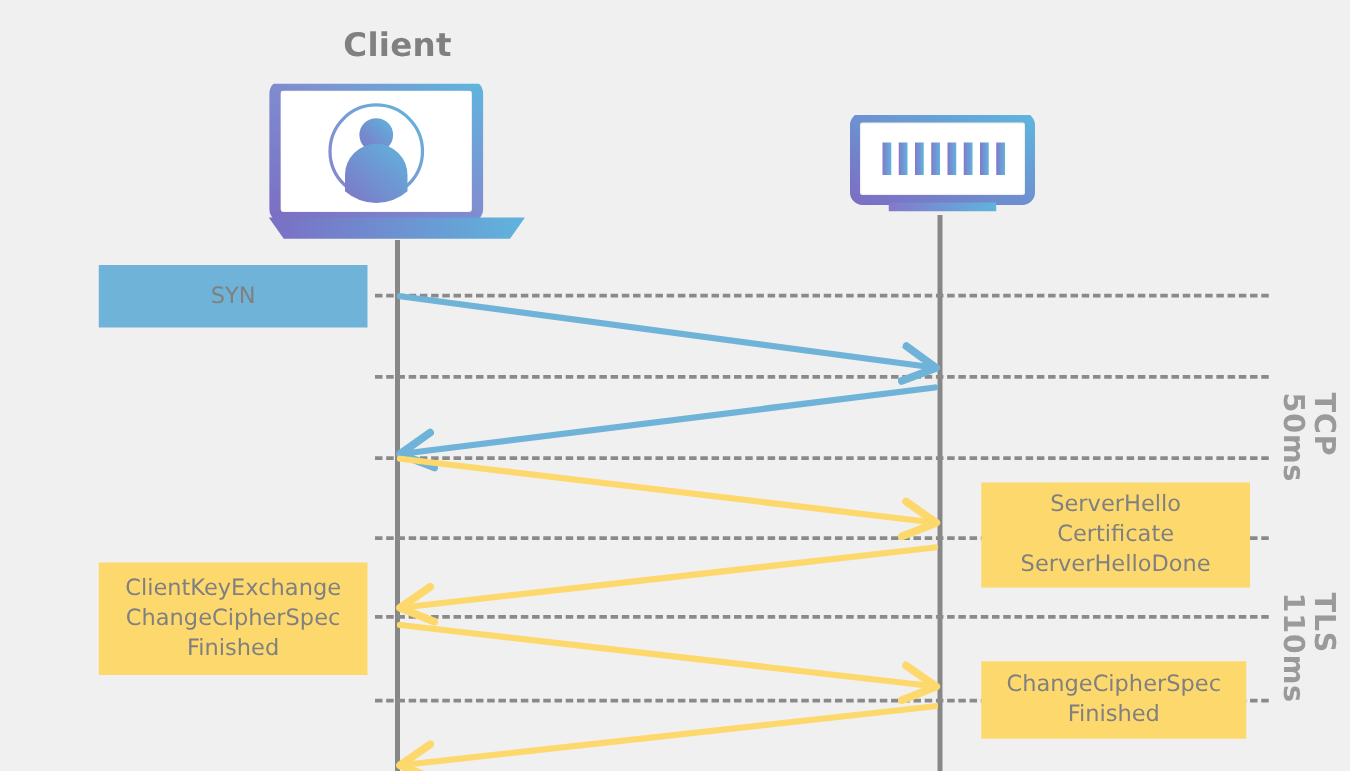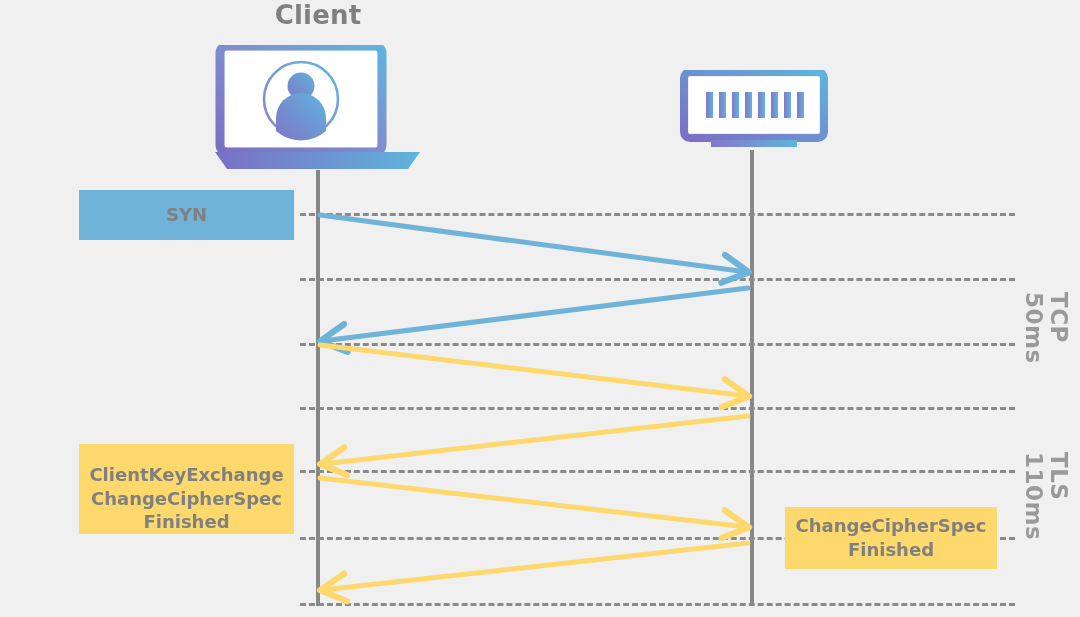--- a/index.html
+++ b/index.html
@@ -11,20 +11,21 @@
     width: 1080px;
     height: 617px;
     font-family: "DejaVu Sans", sans-serif;
     overflow: hidden;
   }
   #stage {
     position: relative;
     width: 1080px;
     height: 588px;
     background: #f0f0f0;
+    margin-top: 22px;
   }
 
   
   .actor-label {
     position: absolute;
     font-size: 26px;
     font-weight: bold;
     color: #808080;
     letter-spacing: .2px;
     white-space: nowrap;
@@ -68,21 +69,21 @@
   }
 
   
   .msgbox {
     position: absolute;
     display: flex;
     align-items: center;
     justify-content: center;
     text-align: center;
     color: #808080;
-    font-weight: bold;
+    font-weight: normal;
     font-size: 18px;
     line-height: 1.32;
     box-sizing: border-box;
     padding: 0 6px;
   }
   .msgbox.blue   { background: #6fb4d8; }
   .msgbox.yellow { background: #fdd96d; }
 
   
   #arrows {
@@ -206,27 +207,32 @@
 
     <line x1="748" y1="543" x2="322" y2="590" stroke="#fdd96d" stroke-width="5" stroke-linecap="round" marker-end="url(#headYellow)"></line>
   </svg>
 
   <div class="msgbox blue" id="box-syn" style="left:79px; top:190px; width:215px; height:50px;">
     <span>SYN</span>
   </div>
 
 
 
-  <div class="msgbox yellow" id="box-client-key-exchange" style="left:79px; top:444px; width:215px; height:90px; white-space:pre-line;align-items:flex-end;">
+  <div class="msgbox yellow" id="box-client-key-exchange" style="left:79px; top:428px; width:215px; height:90px; white-space:pre-line;">
     <span style="white-space:pre-line;">ClientKeyExchange
 ChangeCipherSpec
 Finished</span>
   </div>
 
 
+  <div class="msgbox yellow" id="box-server-hello" style="left:785px; top:364px; width:215px; height:84px;">
+    <span style="white-space:pre-line;">ServerHello
+Certificate
+ServerHelloDone</span>
+  </div>
 
   <div class="msgbox yellow" id="box-server-change-cipher" style="left:785px; top:507px; width:212px; height:62px;">
     <span style="white-space:pre-line;">ChangeCipherSpec
 Finished</span>
   </div>
 
   <div class="phase-label" id="phase-tcp">TCP
 50ms</div>
   <div class="phase-label" id="phase-tls">TLS
 110ms</div>

